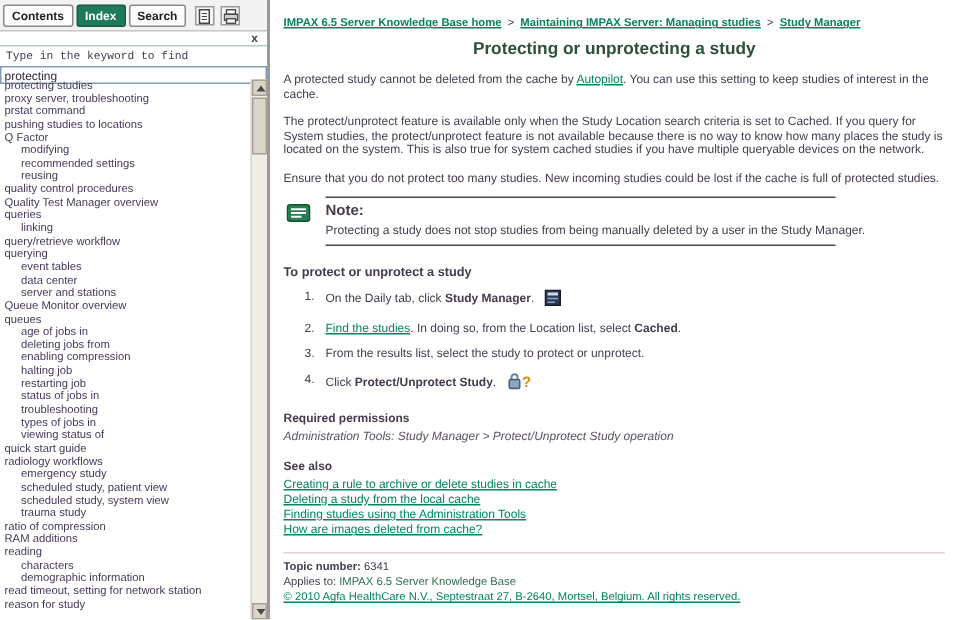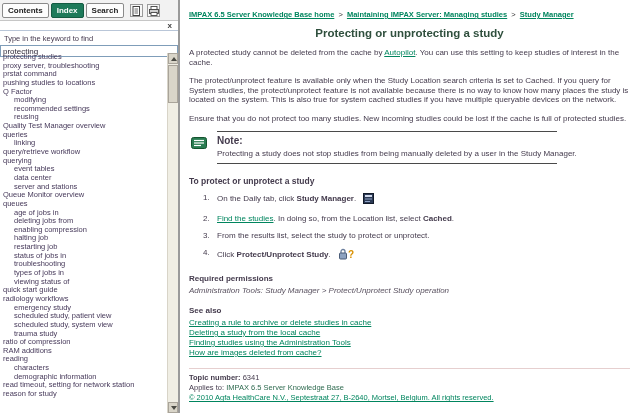--- a/index.html
+++ b/index.html
@@ -14,21 +14,21 @@
               display:flex; align-items:center; height:21px; }
   .tab { font-size:8px; font-weight:bold; color:#222; background:#fdfdfd;
          border:1px solid #8a8a8a; border-radius:2px; padding:2px 5px; margin-right:2px;
          cursor:pointer; line-height:9px; }
   .tab.active { background:#1e7a5a; color:#fff; border-color:#145b42; }
   .icon-btn { width:13px; height:13px; border:1px solid #9a9a9a; background:#f6f6f6;
               margin-left:4px; display:flex; align-items:center; justify-content:center; }
   .pane-head { position:relative; height:10px; border-bottom:1px solid #b9c6d8; }
   .pane-close { position:absolute; right:6px; top:0px; font-size:8px; line-height:9px;
                 color:#444; cursor:pointer; font-weight:bold; }
-  .kw-label { font-size:7.5px; color:#45394e; padding:3px 4px 2px 4px; }
+  .kw-label { font-size:7.5px; color:#45394e; padding:3px 4px 2px 4px;font-family:Liberation Mono, monospace; }
   .kw-input { display:block; width:178px; height:12px; border:1px solid #7f9db9;
               font-size:8px; font-family:"Liberation Sans",sans-serif; color:#2e2838;
               padding:0 2px; }
   .index-list { position:absolute; left:0; top:53px; right:11px; bottom:0; overflow:hidden; }
   .index-item { font-size:7.5px; line-height:8.65px; height:8.65px; color:#46395a;
                 padding-left:3px; white-space:nowrap; cursor:pointer; }
   .index-item.ind { padding-left:14px; }
 
   
   .vscroll { position:absolute; right:0; top:53px; bottom:0; width:11px;
@@ -121,20 +121,21 @@
     <div class="index-list">
 
     <div class="index-item">protecting studies</div>
         <div class="index-item">proxy server, troubleshooting</div>
         <div class="index-item">prstat command</div>
         <div class="index-item">pushing studies to locations</div>
         <div class="index-item">Q Factor</div>
         <div class="index-item ind">modifying</div>
         <div class="index-item ind">recommended settings</div>
         <div class="index-item ind">reusing</div>
+        <div class="index-item">quality control procedures</div>
         <div class="index-item">Quality Test Manager overview</div>
         <div class="index-item">queries</div>
         <div class="index-item ind">linking</div>
         <div class="index-item">query/retrieve workflow</div>
         <div class="index-item">querying</div>
         <div class="index-item ind">event tables</div>
         <div class="index-item ind">data center</div>
         <div class="index-item ind">server and stations</div>
         <div class="index-item">Queue Monitor overview</div>
         <div class="index-item">queues</div>

